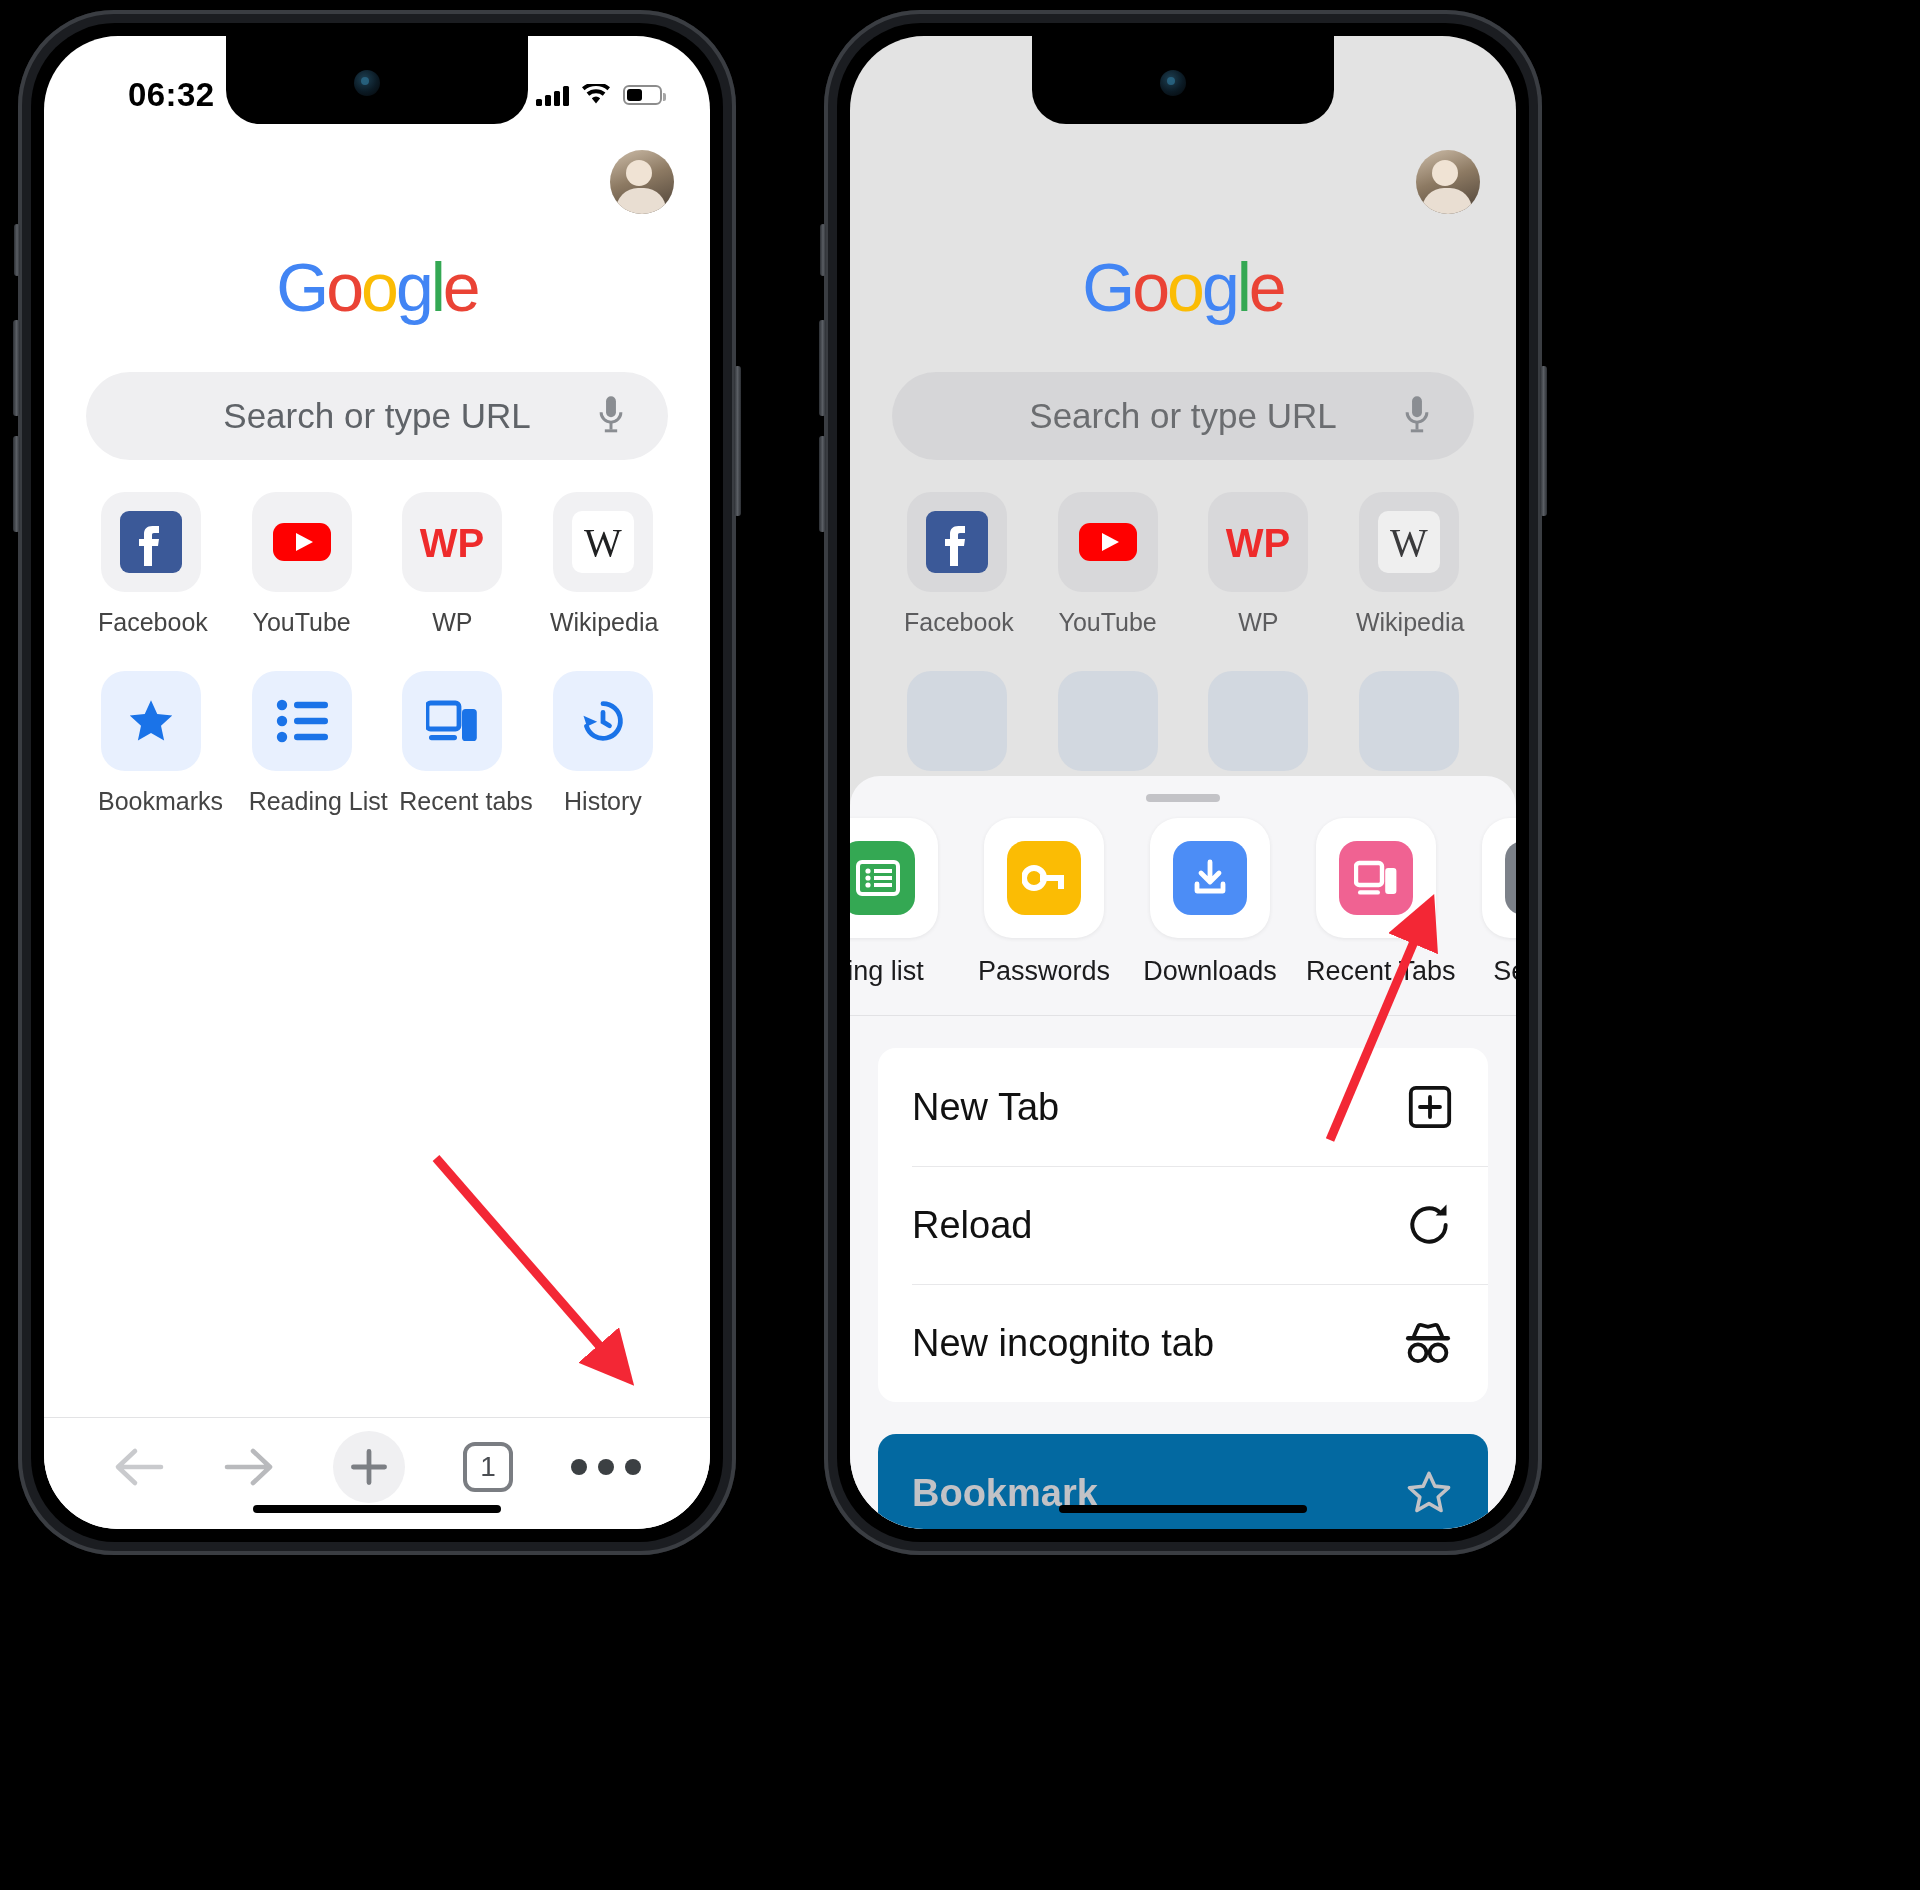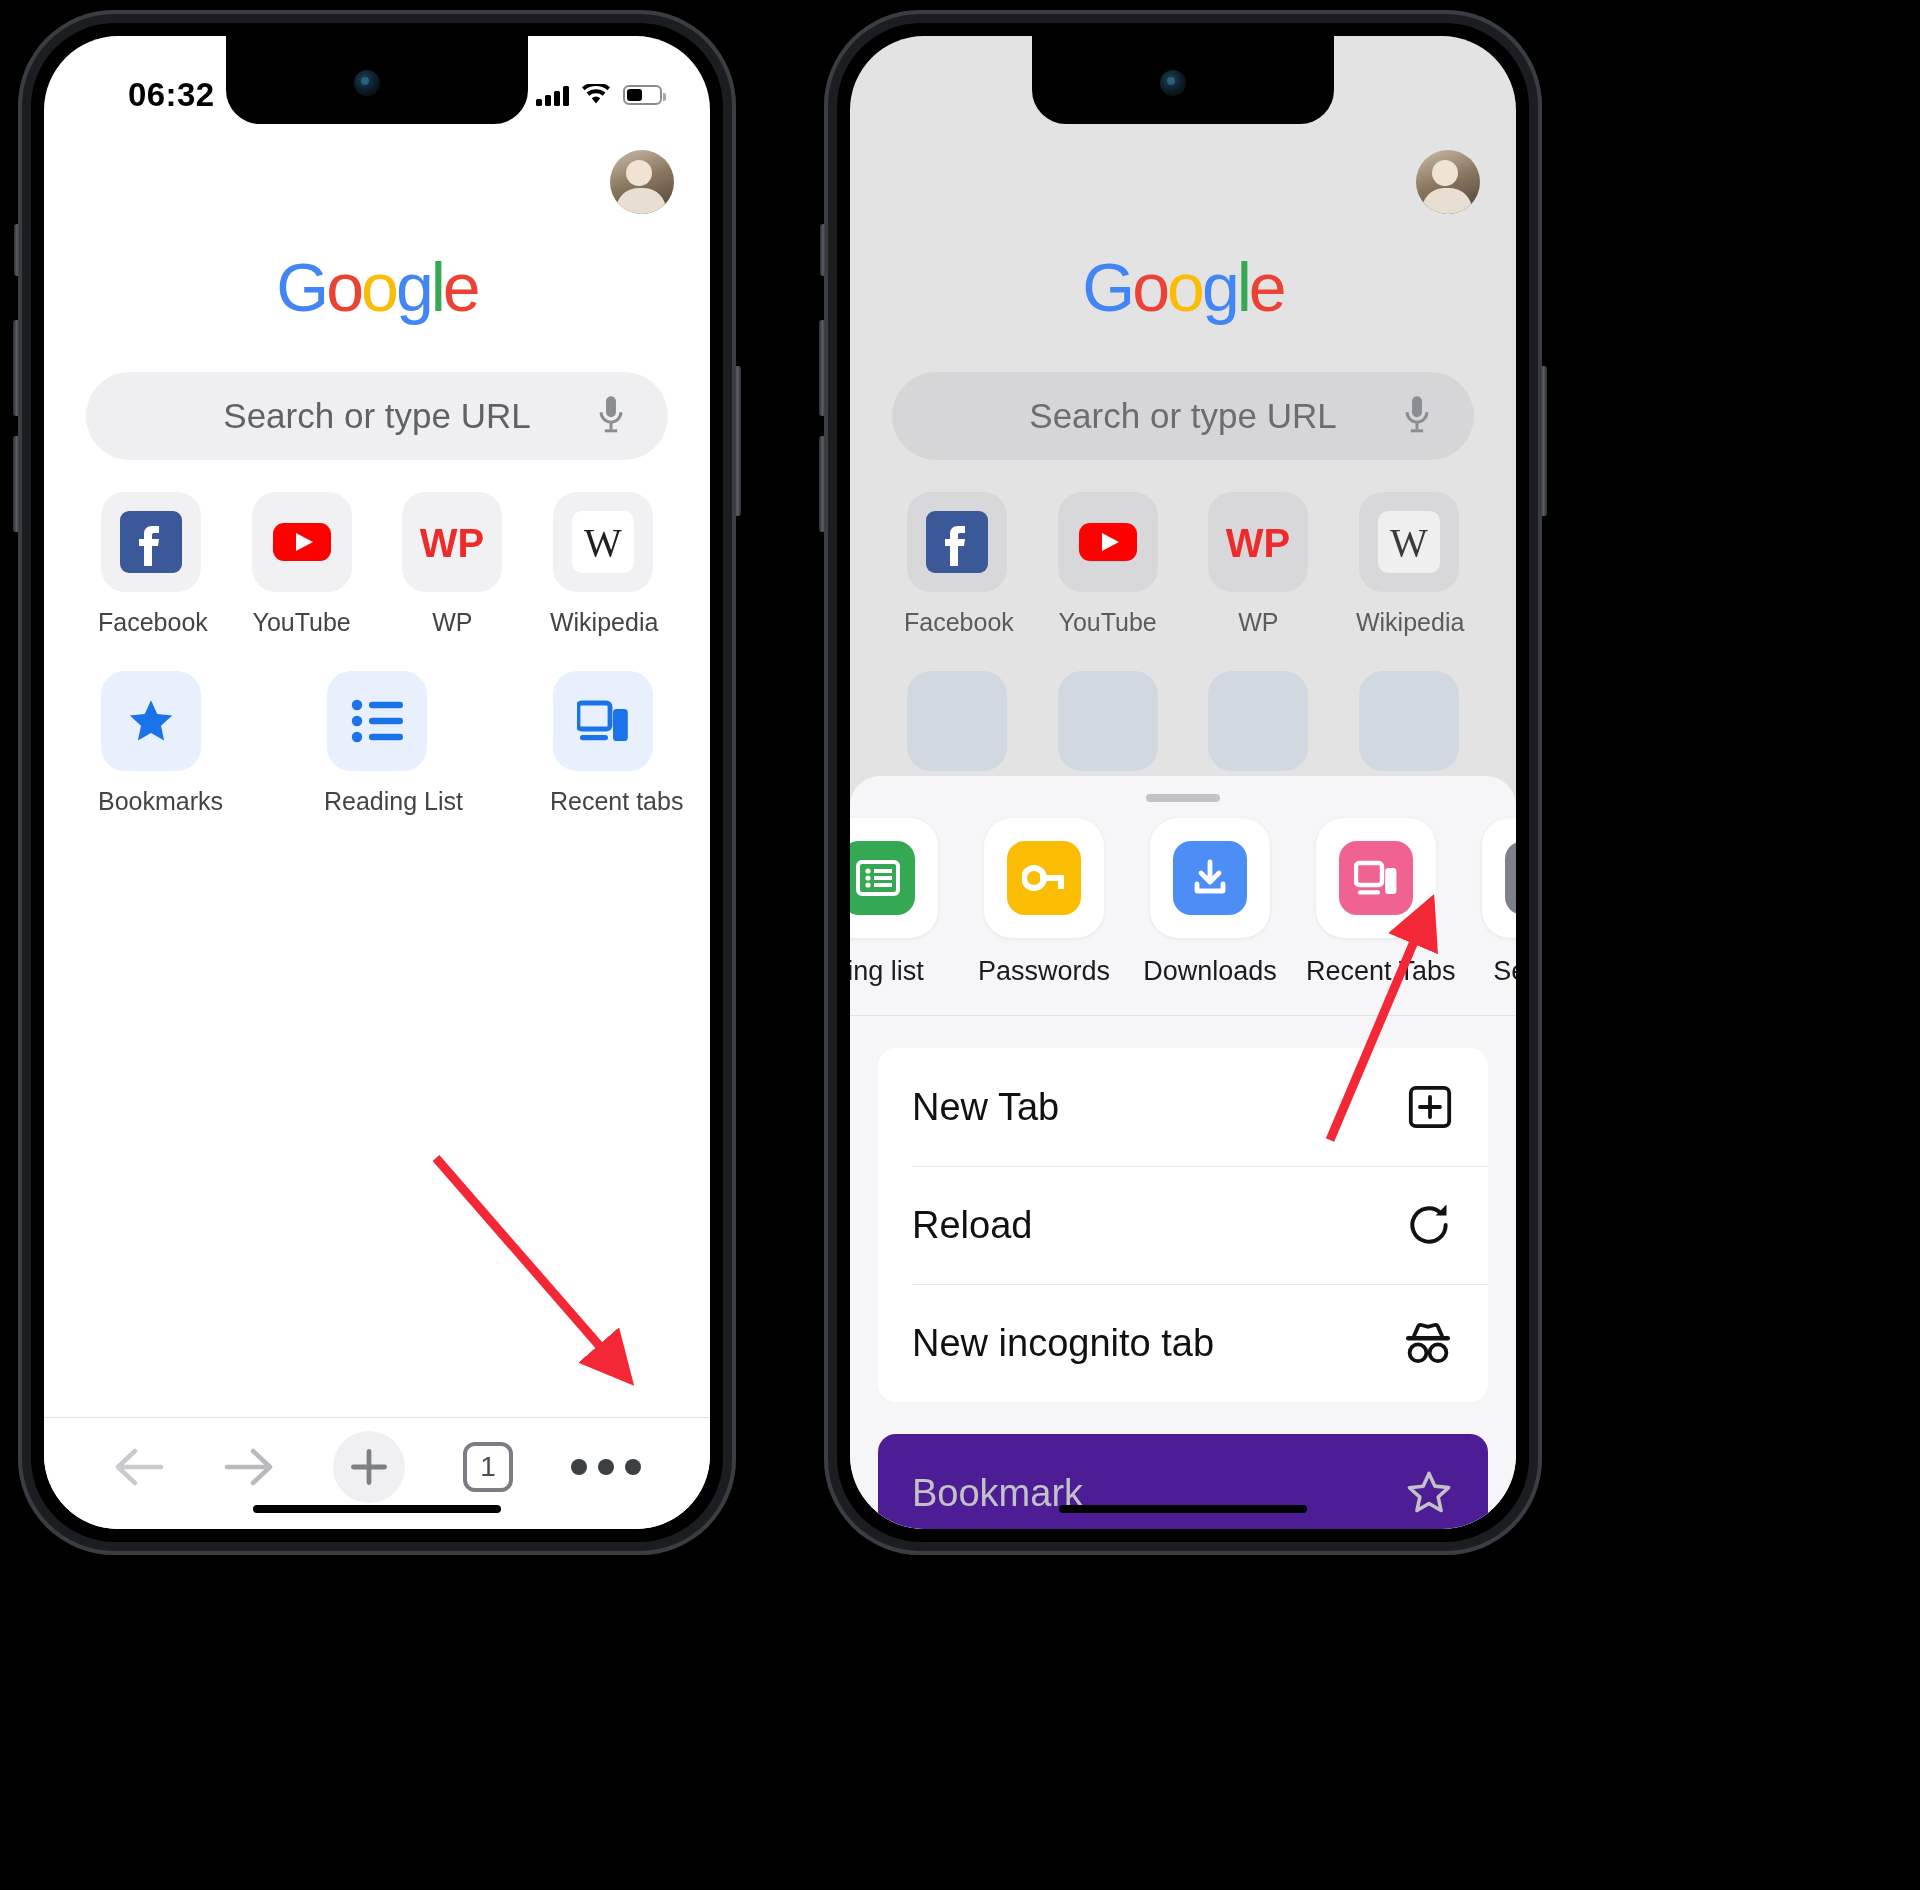--- a/index.html
+++ b/index.html
@@ -128,21 +128,21 @@
   .sicon .box { width:120px; height:120px; border-radius:28px; background:#fff;
                 margin:0 auto; display:flex; align-items:center; justify-content:center;
                 box-shadow:0 1px 4px rgba(0,0,0,.07); }
   .sicon .inner { width:74px; height:74px; border-radius:18px;
                   display:flex; align-items:center; justify-content:center; }
   .sicon .lbl { margin-top:18px; font-size:27px; color:#1b1b1d; white-space:nowrap; }
 
   .sheet-div { height:1px; background:#e2e2e5; margin-top:28px; }
 
   .card { margin:32px 28px 0 28px; background:#fff; border-radius:18px; overflow:hidden; }
-  .card.dim { background:#4c1d95; }
+  .card.dim { background:#0369a1;font-weight:bold; }
   .row { height:118px; display:flex; align-items:center; justify-content:space-between;
          padding:0 34px; position:relative; }
   .row + .row::before { content:""; position:absolute; left:34px; right:0; top:0;
                         height:1px; background:#e8e8ea; }
   .row .txt { font-size:38px; color:#111; }
   .row.muted .txt { color:#c2c2c6; }
 
   svg { display:block; }
 </style>
 </head>
@@ -263,20 +263,30 @@
           </div>
           <div class="tile">
             <div class="sq">
               <svg width="52" height="44" viewBox="0 0 26 22">
                 <rect x="0.5" y="2" width="16" height="13" rx="1.8" fill="none" stroke="#1a73e8" stroke-width="2.4"></rect>
                 <rect x="1.5" y="18" width="14" height="2.6" rx="1.3" fill="#1a73e8"></rect>
                 <rect x="18" y="5" width="7.4" height="16" rx="1.8" fill="#1a73e8"></rect>
               </svg>
             </div>
             <div class="lbl">Recent tabs</div>
+          </div>
+          <div class="tile">
+            <div class="sq">
+              <svg width="52" height="52" viewBox="0 0 24 24">
+                <path d="M12 4a8 8 0 1 1-7.6 10.4" fill="none" stroke="#1a73e8" stroke-width="2.2" stroke-linecap="round"></path>
+                <path d="M3 9.6l1.6 4.9 4.7-2.1z" fill="#1a73e8"></path>
+                <path d="M12 8v4.4l3 1.8" fill="none" stroke="#1a73e8" stroke-width="2.2" stroke-linecap="round"></path>
+              </svg>
+            </div>
+            <div class="lbl">History</div>
           </div>
         </div>
 
 
         <div class="toolbar">
           <div>
             <svg width="52" height="44" viewBox="0 0 26 22">
                 <path d="M11 3L2.5 11 11 19M2.8 11H24" fill="none" stroke="#c9cacd" stroke-width="2.3" stroke-linecap="round" stroke-linejoin="round"></path>
               </svg>
           </div>

